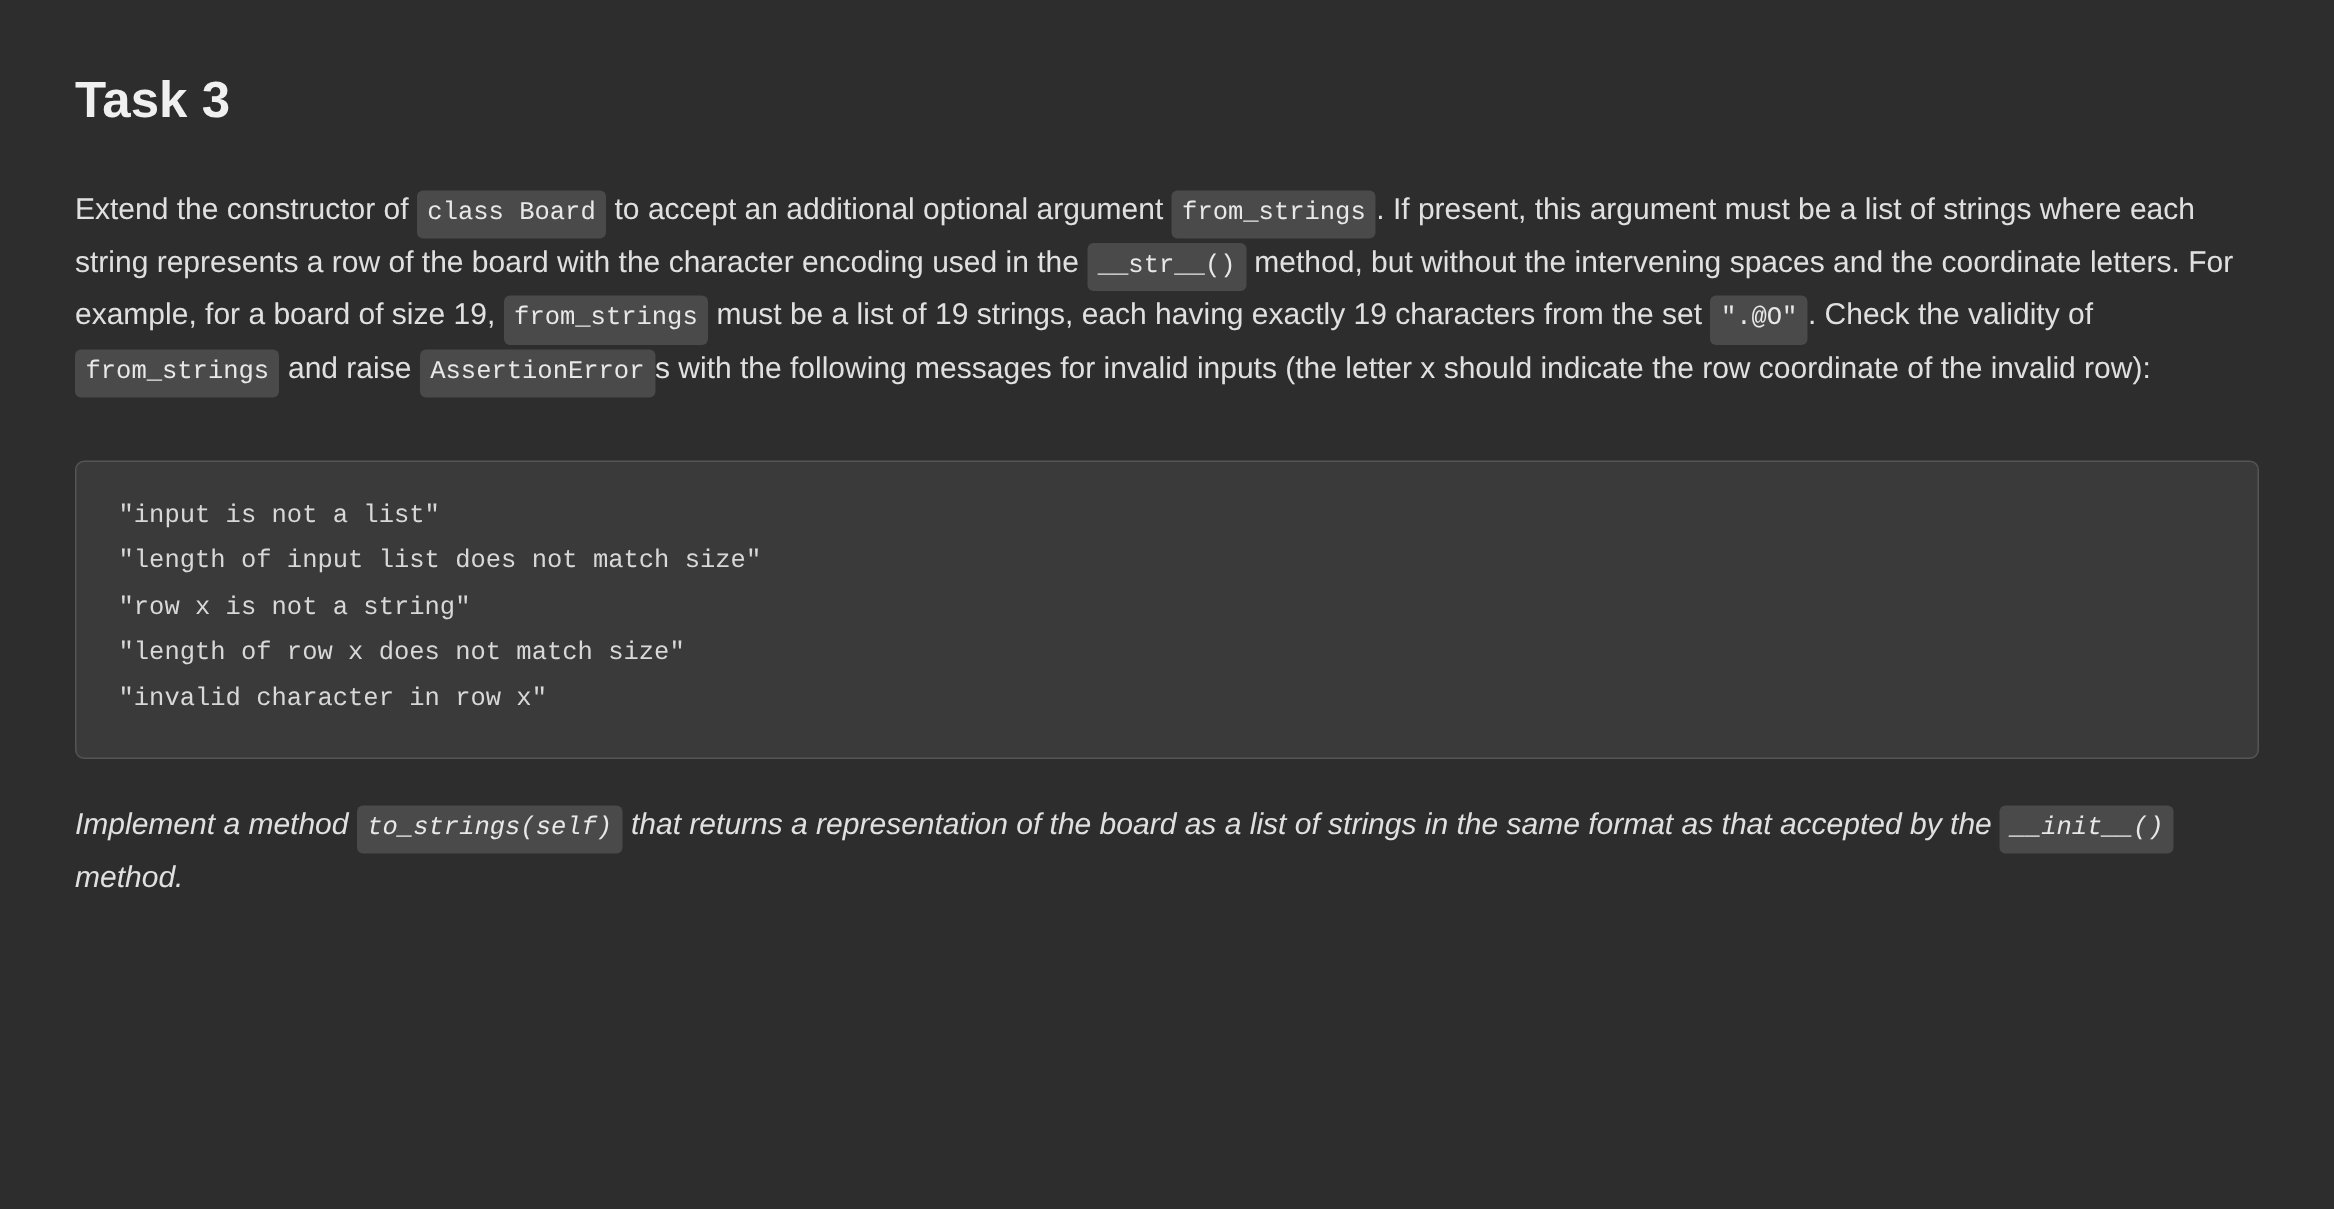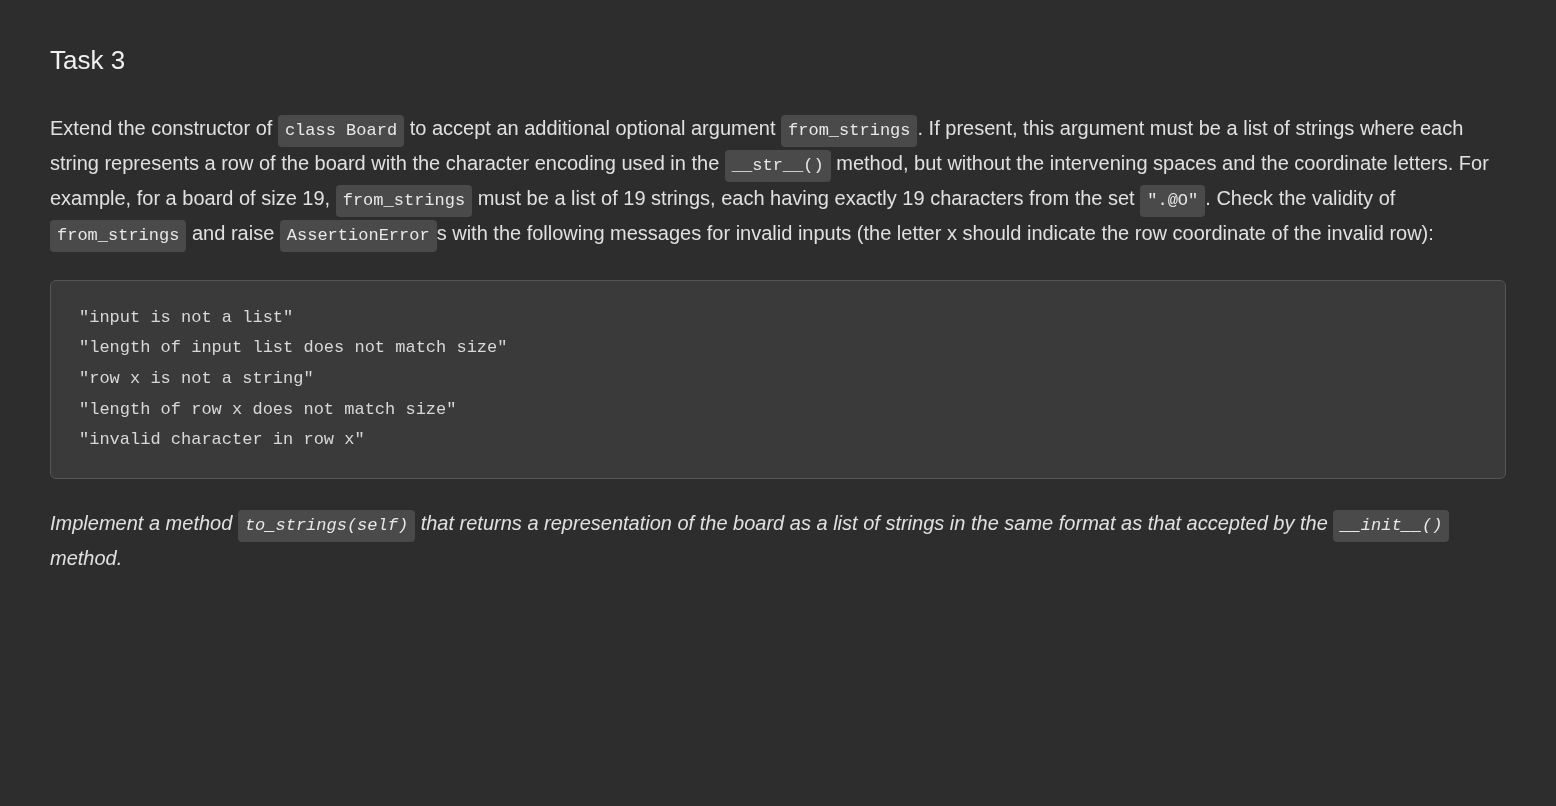--- a/index.html
+++ b/index.html
@@ -13,28 +13,28 @@
       color: #e0e0e0;
       font-family: -apple-system, BlinkMacSystemFont, 'Segoe UI', Helvetica, Arial, sans-serif;
       font-size: 20px;
       line-height: 1.6;
       padding: 40px 50px;
       min-height: 806px;
       width: 1556px;
     }
 
     h1 {
-      font-size: 26px;
-      font-weight: 400;
+      font-size: 34px;
+      font-weight: 700;
       color: #f0f0f0;
       margin-bottom: 30px;
     }
 
     .description {
-      margin-bottom: 28px;
+      margin-bottom: 42px;
       font-size: 20px;
       line-height: 1.65;
     }
 
     code.inline {
       font-family: 'Courier New', Courier, monospace;
       font-size: 17px;
       background-color: #4a4a4a;
       color: #e8e8e8;
       padding: 2px 7px;

